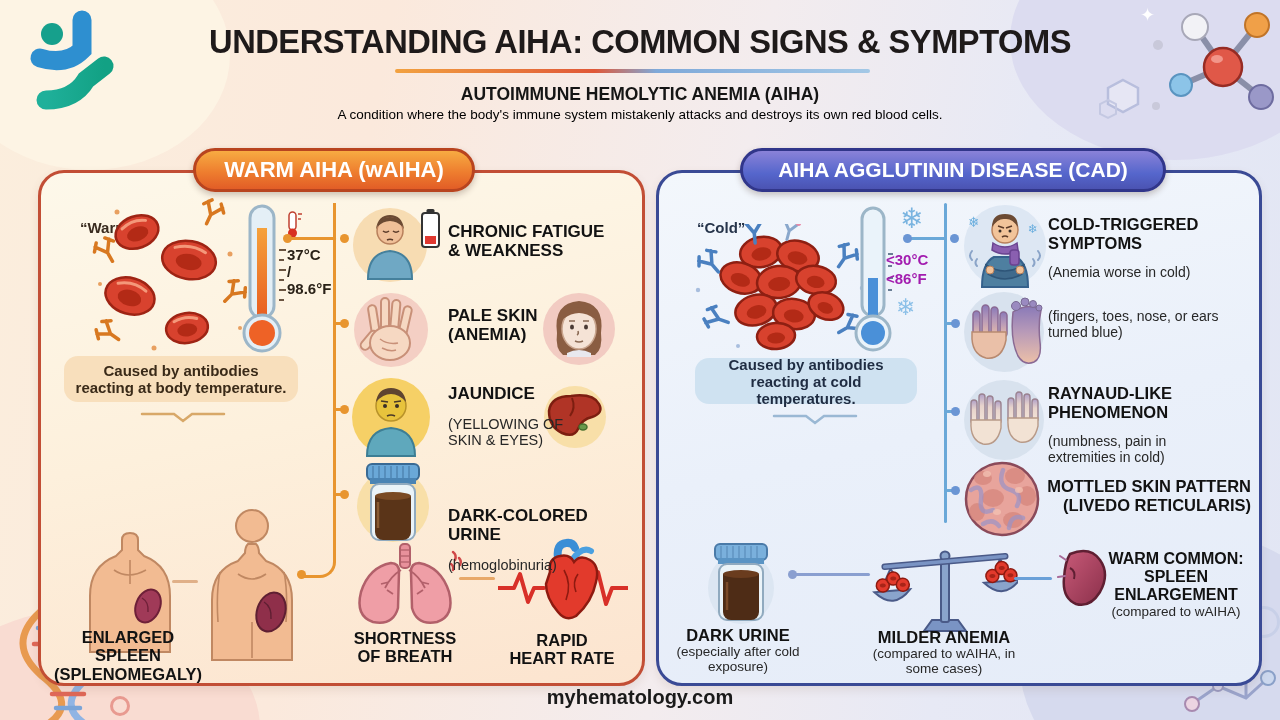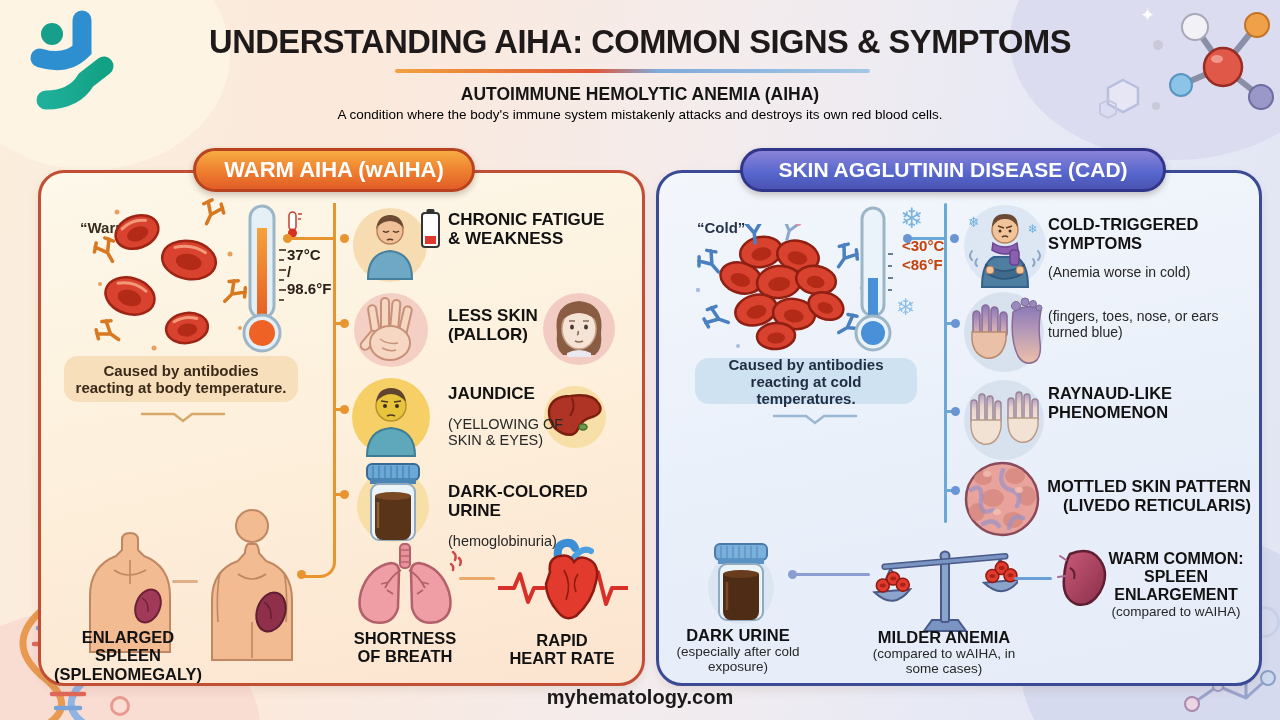--- a/index.html
+++ b/index.html
@@ -327,34 +327,34 @@
   <path d="M0 50 H16 L22 36 L30 64 L36 50 H46 M84 50 H94 L100 34 L108 66 L114 50 H130" stroke="#d83028" stroke-width="4" fill="none" stroke-linejoin="round" stroke-linecap="round"></path>
   <path d="M60 20 Q58 6 68 5 Q75 4 77 10" stroke="#3a8ed6" stroke-width="8" fill="none" stroke-linecap="round"></path>
   <path d="M74 22 Q84 8 93 13" stroke="#4aa0e0" stroke-width="6" fill="none" stroke-linecap="round"></path>
   <path d="M52 34 Q50 20 62 18 Q72 16 76 24 Q82 16 92 22 Q102 28 98 44 Q94 64 78 78 Q68 84 60 74 Q48 60 48 46 Z" fill="#e23a2c" stroke="#8e1a10" stroke-width="2.5"></path>
   <g stroke="#8e1a10" stroke-width="1.6" fill="none">
       <path d="M66 32 Q74 46 68 62"></path>
       <path d="M80 36 Q74 44 78 54"></path>
     </g>
 </svg>
 
-<div class="sym" style="left:448px;top:210px;width:165px">
+<div class="sym" style="left:448px;top:222px;width:165px">
   <div class="sym-title" style="font-size:17px;">CHRONIC FATIGUE &amp; WEAKNESS</div>
   <div class="sym-sub"></div>
 </div>
 <div class="sym" style="left:448px;top:306px;width:110px">
-  <div class="sym-title" style="font-size:17px;">LESS SKIN (PALLOR)</div>
+  <div class="sym-title" style="font-size:17px;">PALE SKIN (ANEMIA)</div>
   <div class="sym-sub"></div>
 </div>
 <div class="sym" style="left:448px;top:384px;width:122px">
   <div class="sym-title" style="font-size:17px;">JAUNDICE</div>
   <div class="sym-sub" style="font-size:14.5px;">(YELLOWING OF SKIN &amp; EYES)</div>
 </div>
 <div class="sym" style="left:448px;top:482px;width:185px">
-  <div class="sym-title" style="font-size:17px;">DARK-COLORED URINE</div>
+  <div class="sym-title" style="font-size:17px;margin-top:24px;">DARK-COLORED URINE</div>
   <div class="sym-sub" style="font-size:14.5px;">(hemoglobinuria)</div>
 </div>
 
 <svg class="abs" style="left:70px;top:500px;" width="250" height="168" viewBox="0 0 250 168">
   <g fill="#f2bb92" stroke="#c08862" stroke-width="2">
     <path d="M20 152 L20 96 Q20 66 46 56 L52 50 L52 40 Q52 33 60 33 Q68 33 68 40 L68 50 L74 56 Q100 66 100 96 L100 152 Z"></path>
     <circle cx="182" cy="26" r="16"></circle>
     <path d="M142 160 L142 100 Q142 70 168 61 L175 53 Q175 47 178 44 L186 44 Q189 47 189 53 L196 61 Q222 70 222 100 L222 160 Z"></path>
   </g>
   <g stroke="#c08862" stroke-width="1.6" fill="none">
@@ -375,21 +375,21 @@
 </div>
 <div class="abs" style="left:459px;top:577px;width:36px;height:3px;background:#e8a868;border-radius:2px;"></div>
 <div class="blabel" style="left:349px;top:629px;width:112px;">
   <div class="t">SHORTNESS OF BREATH</div>
 </div>
 <div class="blabel" style="left:508px;top:631px;width:108px;">
   <div class="t">RAPID HEART RATE</div>
 </div>
 
 <div class="panel cold"></div>
-<div class="pill cold">SKIN AGGLUTININ DISEASE (CAD)</div>
+<div class="pill cold">AIHA AGGLUTININ DISEASE (CAD)</div>
 
 <div class="side-label" style="left:697px;top:219px;color:#26344a;">“Cold”</div>
 
 <svg class="abs" style="left:686px;top:224px;" width="185" height="132" viewBox="0 0 185 132">
   <g>
     <g transform="translate(75,28) rotate(-12)">
         <ellipse rx="21" ry="15" fill="#d8422e" stroke="#8e1f12" stroke-width="2.5"></ellipse>
         <ellipse rx="10" ry="6.5" cy="2" fill="#b32a16"></ellipse>
       </g>
     <g transform="translate(112,32) rotate(14)">
@@ -460,21 +460,21 @@
   <circle cx="21" cy="129" r="17" fill="#eaf3fa" stroke="#9cb6c8" stroke-width="3"></circle>
   <circle cx="21" cy="129" r="12" fill="#4a90d8"></circle>
   <g stroke="#5a7088" stroke-width="1.8">
       <line x1="36" y1="50" x2="41" y2="50"></line>
       <line x1="36" y1="62" x2="40" y2="62"></line>
       <line x1="36" y1="74" x2="41" y2="74"></line>
       <line x1="36" y1="86" x2="40" y2="86"></line>
     </g>
 </svg>
 <div class="snow" style="left:900px;top:202px;font-size:28px;">❄</div>
-<div class="temp" style="left:886px;top:236px;line-height:19px;color:#c2410c;padding-left:16px;">
+<div class="temp" style="left:886px;top:250px;line-height:19px;color:#a21caf;">
   <div>&lt;30°C</div>
   <div>&lt;86°F</div>
 </div>
 <div class="snow" style="left:896px;top:294px;font-size:23px;color:#8cc0e8;">❄</div>
 
 <div class="cause cold" style="left:695px;top:358px;width:222px;height:46px;">Caused by antibodies reacting at cold temperatures.</div>
 <svg class="abs" style="left:772px;top:412px;" width="86" height="14" viewBox="0 0 86 14">
     <path d="M2 4 H34 L43 11 L52 4 H84" stroke="#9ab8d4" stroke-width="2.5" fill="none" stroke-linecap="round"></path>
   </svg>
 
@@ -605,20 +605,21 @@
 
 <div class="sym" style="left:1048px;top:215px;width:178px">
   <div class="sym-title">COLD-TRIGGERED SYMPTOMS</div>
   <div class="sym-sub">(Anemia worse in cold)</div>
 </div>
 <div class="sym" style="left:1048px;top:296px;width:192px">
   <div class="sym-sub" style="width:172px;">(fingers, toes, nose, or ears turned blue)</div>
 </div>
 <div class="sym" style="left:1048px;top:384px;width:182px">
   <div class="sym-title">RAYNAUD-LIKE PHENOMENON</div>
+  <div class="sym-sub" style="width:162px;">(numbness, pain in extremities in cold)</div>
 </div>
 <div class="sym" style="left:1036px;top:477px;width:215px;text-align:right;">
   <div class="sym-title">MOTTLED SKIN PATTERN (LIVEDO RETICULARIS)</div>
   <div class="sym-sub"></div>
 </div>
 
 <svg class="abs" style="left:706px;top:538px;" width="70" height="88" viewBox="0 0 70 88">
   <ellipse cx="35" cy="50" rx="33" ry="36" fill="#dce6f2"></ellipse>
   <rect x="9" y="6" width="52" height="16" rx="5" fill="#7ab0dc" stroke="#4a7aa8" stroke-width="2"></rect>
   <g stroke="#4a7aa8" stroke-width="1.5" opacity=".5">

